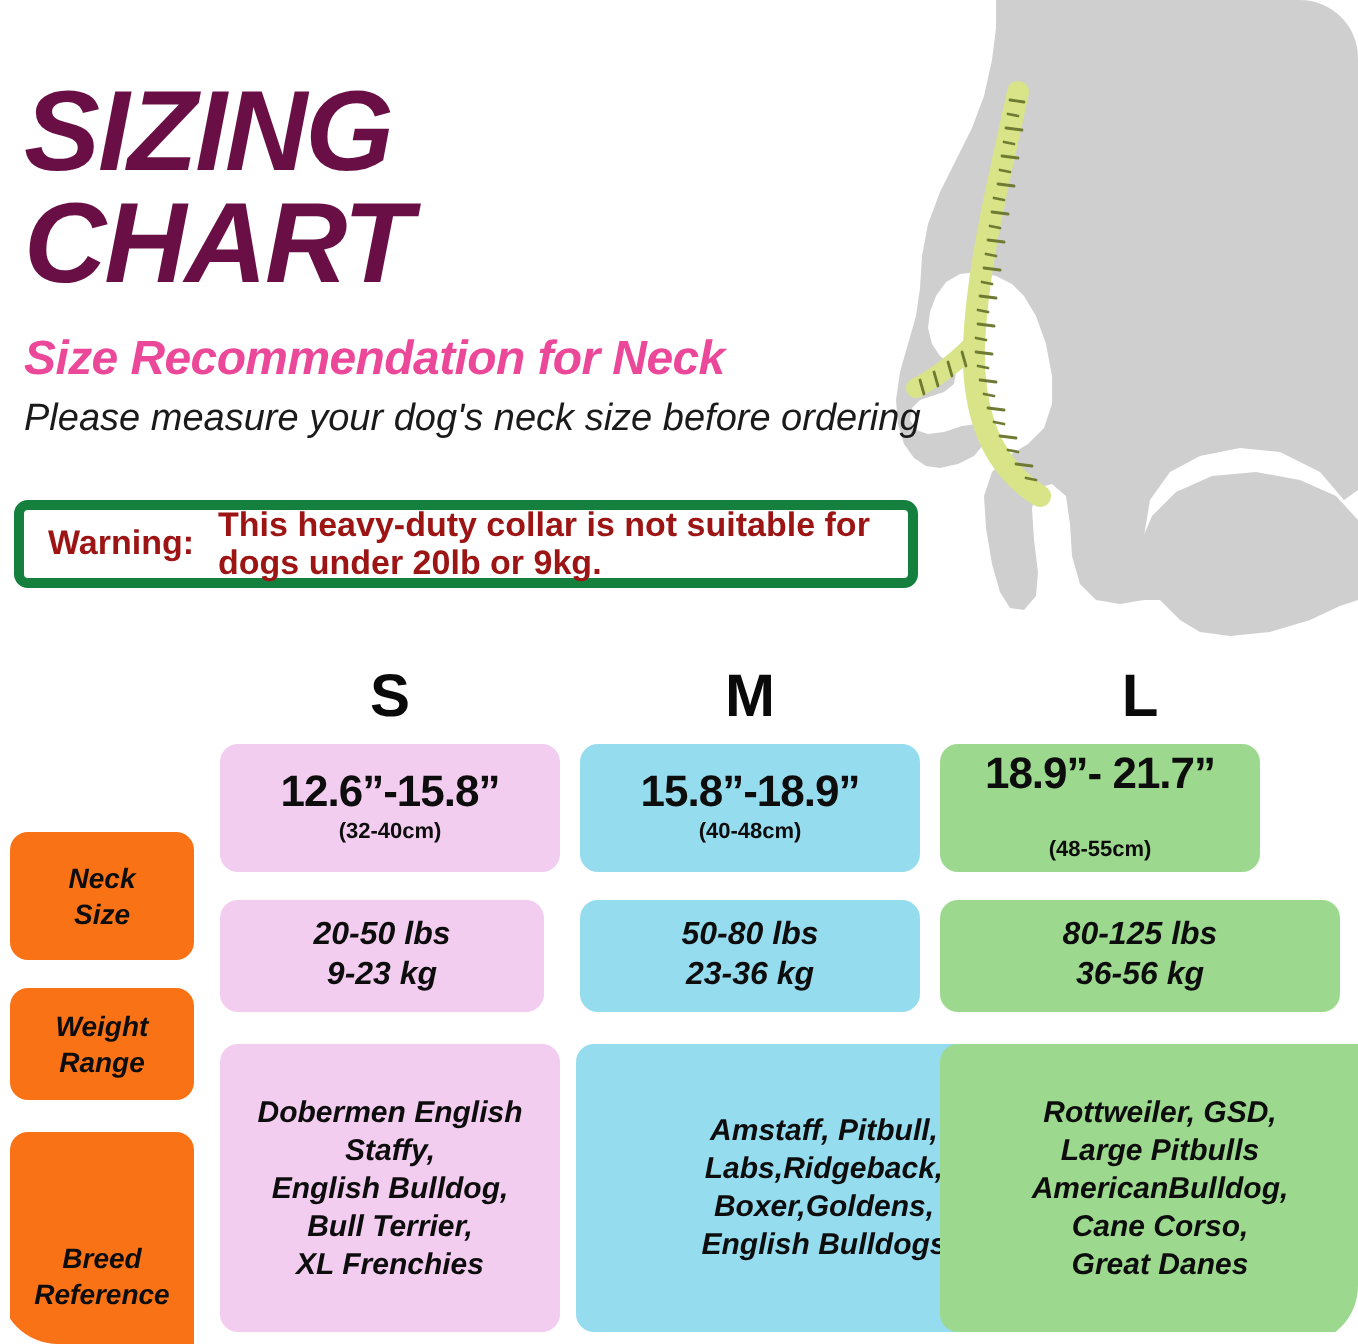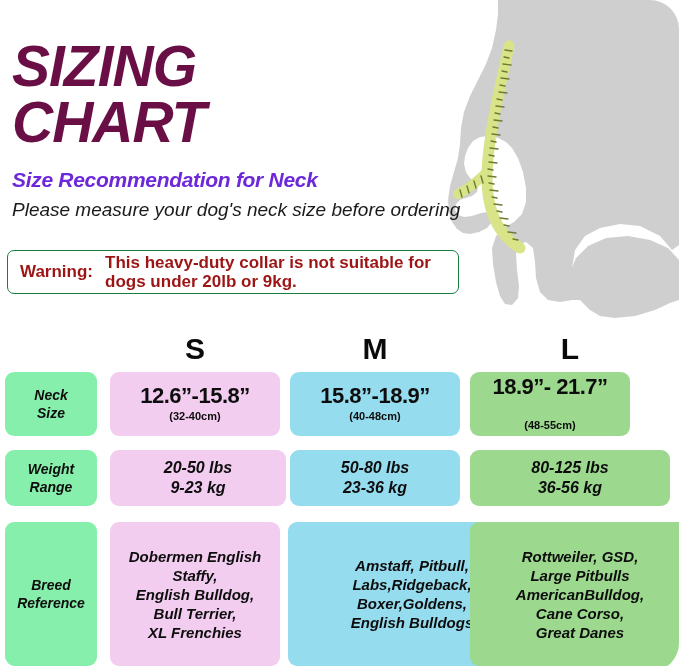--- a/index.html
+++ b/index.html
@@ -37,43 +37,43 @@
     font-weight: bold;
     font-size: 57px;
     line-height: 56px;
     letter-spacing: -1px;
     color: #6a0f45;
   }
   #subtitle {
     margin-top: 16px;
     font-style: italic;
     font-weight: bold;
-    font-size: 21px;
+    font-size: 24px;
     line-height: 28px;
-    color: #6d28d9;
+    color: #ec4899;
     letter-spacing: -0.3px;
   }
   #instruction {
     margin-top: 5px;
     font-style: italic;
     font-weight: normal;
     font-size: 19px;
     line-height: 22px;
     color: #1a1a1a;
   }
 
   
   #warning-box {
     position: absolute;
     left: 7px;
     top: 250px;
     width: 452px;
     height: 44px;
     box-sizing: border-box;
-    border: 1px solid #15803d;
+    border: 5px solid #15803d;
     border-radius: 7px;
     background: #ffffff;
     display: flex;
     align-items: center;
     padding: 0 6px 0 12px;
   }
   #warning-label {
     font-weight: bold;
     font-size: 17px;
     color: #9c1414;
@@ -107,21 +107,21 @@
     border-radius: 9px;
     display: flex;
     flex-direction: column;
     align-items: center;
     justify-content: center;
     text-align: center;
     font-style: italic;
     font-weight: bold;
     color: #0d0d0d;
   }
-  .cell.label { background: #86efac; font-size: 14px; line-height: 18px; }
+  .cell.label { background: #f97316; font-size: 14px; line-height: 18px; margin-top: 44px; }
   .cell.s { background: #f2cdf0; }
   .cell.m { background: #96dcef; }
   .cell.n { background: #9cd98e; }
 
   
   .row1 { top: 372px; height: 64px; }
   #neck-label  { left: 5px;   width: 92px; }
   #neck-s      { left: 110px; width: 170px; }
   #neck-m      { left: 290px; width: 170px; }
   #neck-l      { left: 470px; width: 160px; gap: 18px; }
@@ -135,21 +135,21 @@
   .row1 .sub {
     font-style: normal;
     font-weight: bold;
     font-size: 11px;
     line-height: 17px;
   }
 
   
   .row2 { top: 450px; height: 56px; }
   #weight-label { left: 5px;   width: 92px; }
-  #weight-s     { left: 110px; width: 176px; }
+  #weight-s     { left: 110px; width: 162px; }
   #weight-m     { left: 290px; width: 170px; }
   #weight-l     { left: 470px; width: 200px; }
   .row2 .wl { font-size: 16px; line-height: 20px; }
 
   
   .row3 { top: 522px; height: 144px; }
   #breed-label { left: 5px;   width: 92px; }
   #breed-s     { left: 110px; width: 170px; }
   #breed-m     { left: 288px; width: 204px; padding-left: 44px; }
   #breed-l     { left: 470px; width: 220px; }

